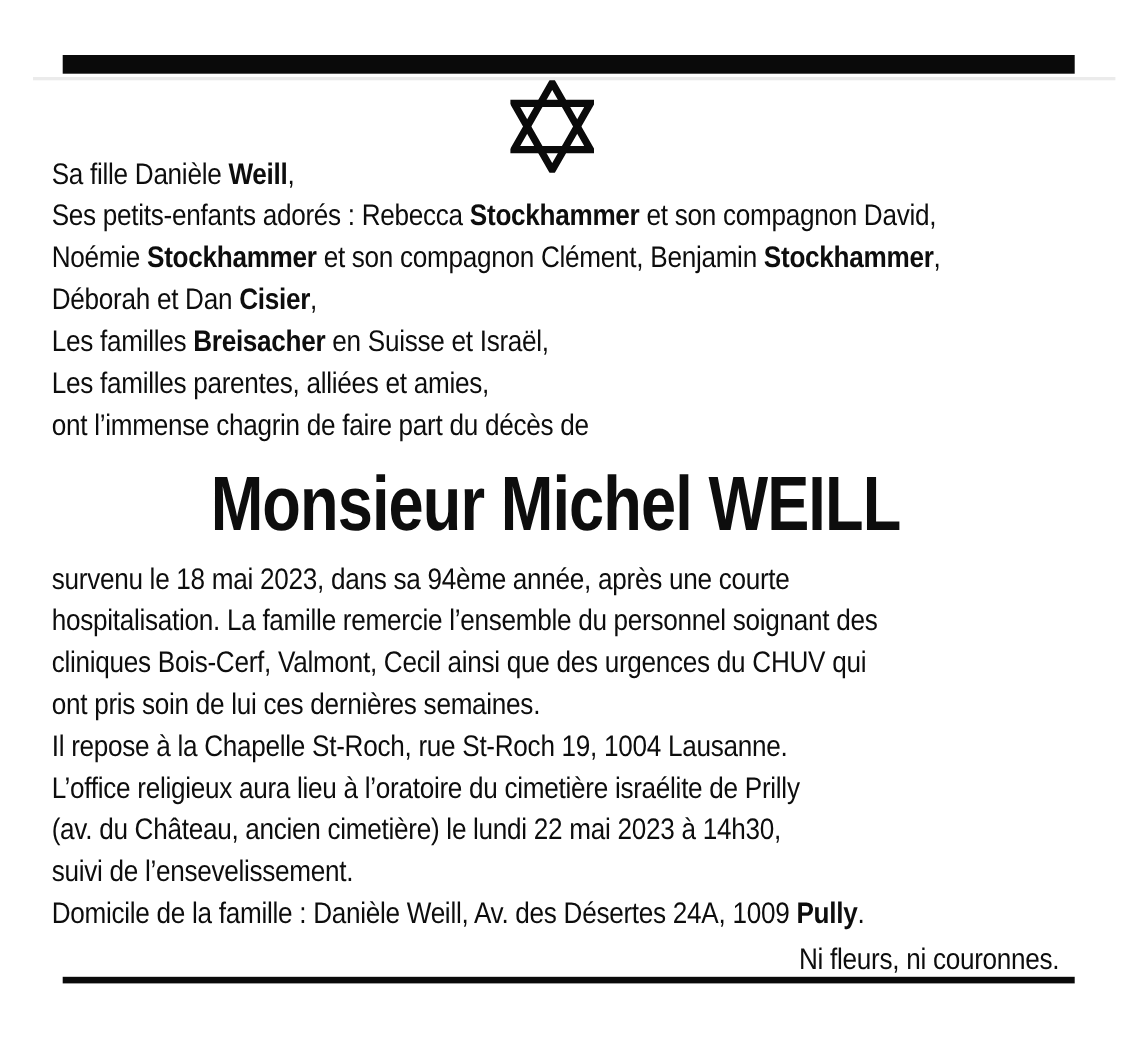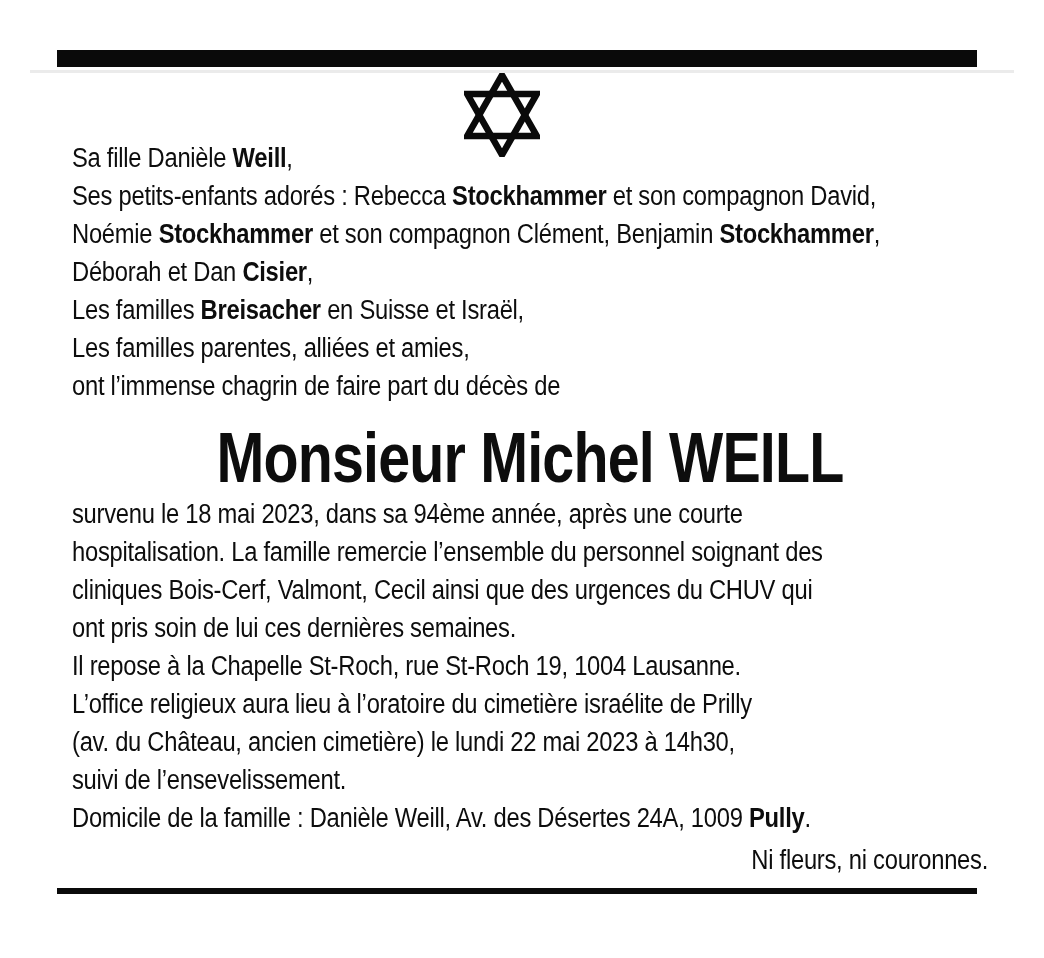--- a/index.html
+++ b/index.html
@@ -28,21 +28,21 @@
   .bar-bottom { top: 888px; height: 6px; }
   .star-wrap {
     position: absolute;
     left: 464px;
     top: 73px;
     width: 76px;
     height: 84px;
   }
   .content {
     position: absolute;
-    left: 72px;
+    left: 47px;
     top: 139px;
     width: 916px;
   }
   .line {
     font-size: 27px;
     line-height: 38px;
     letter-spacing: -0.3px;
     white-space: nowrap;
     transform: scaleX(0.88);
     transform-origin: 0 50%;
@@ -52,21 +52,21 @@
     font-size: 70px;
     font-weight: bold;
     line-height: 74px;
     letter-spacing: -1px;
     text-align: center;
     white-space: nowrap;
     transform: scaleX(0.82);
     transform-origin: 50% 50%;
     margin-top: 16px;
   }
-  .para { margin-top: 0; }
+  .para { margin-top: 12px; }
   .closing {
     margin-top: 4px;
     text-align: right;
     transform-origin: 100% 50%;
   }
 </style>
 </head>
 <body>
 
 <div class="sheet">

